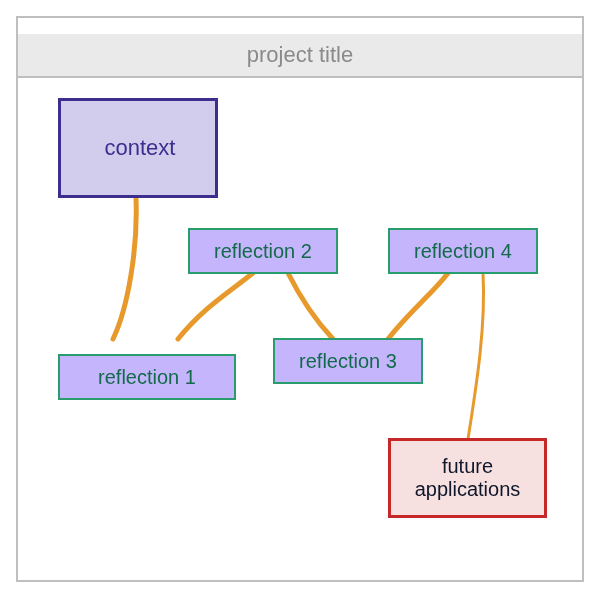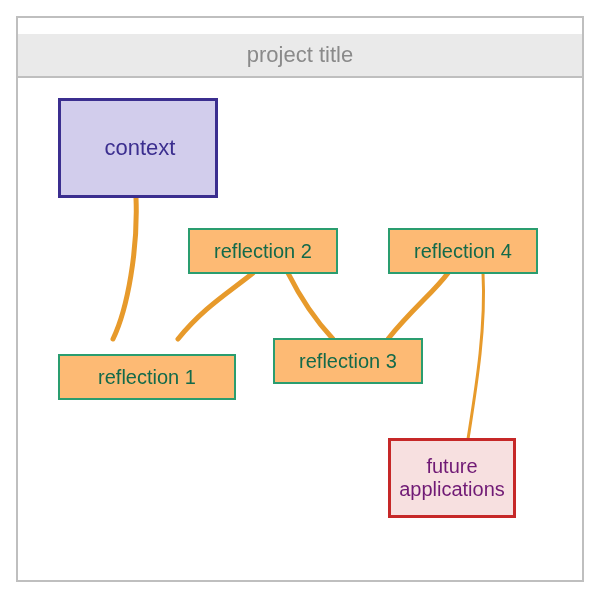--- a/index.html
+++ b/index.html
@@ -58,37 +58,37 @@
     top: 80px;
     width: 160px;
     height: 100px;
     background: #d2cdec;
     border: 3px solid #3b2e8f;
     color: #3b2e8f;
     font-size: 22px;
     padding-left: 12px;
   }
   .refl {
-    background: #fdba74;
+    background: #c4b5fd;
     border: 2px solid #2a9d6f;
     color: #136a4a;
     height: 46px;
   }
   .r1 { left: 40px;  top: 336px; width: 178px; }
   .r2 { left: 170px; top: 210px; width: 150px; }
   .r3 { left: 255px; top: 320px; width: 150px; align-items: center; }
   .r4 { left: 370px; top: 210px; width: 150px; }
   .future {
     left: 370px;
     top: 420px;
-    width: 128px;
+    width: 159px;
     height: 80px;
     background: #f7e0e0;
     border: 3px solid #c62828;
-    color: #701a75;
+    color: #0f172a;
     font-size: 20px;
   }
 </style>
 </head>
 <body>
 
 <div class="frame">
   <div class="titlebar">
     <span>project title</span>
   </div>

